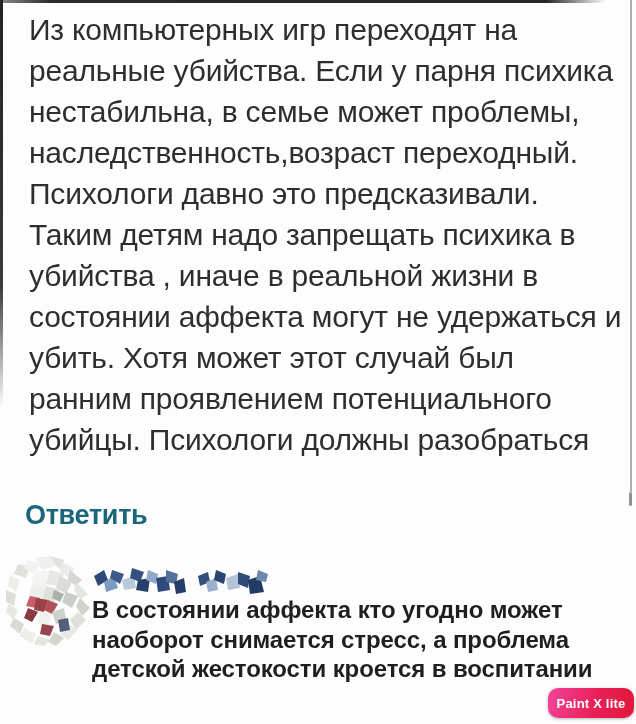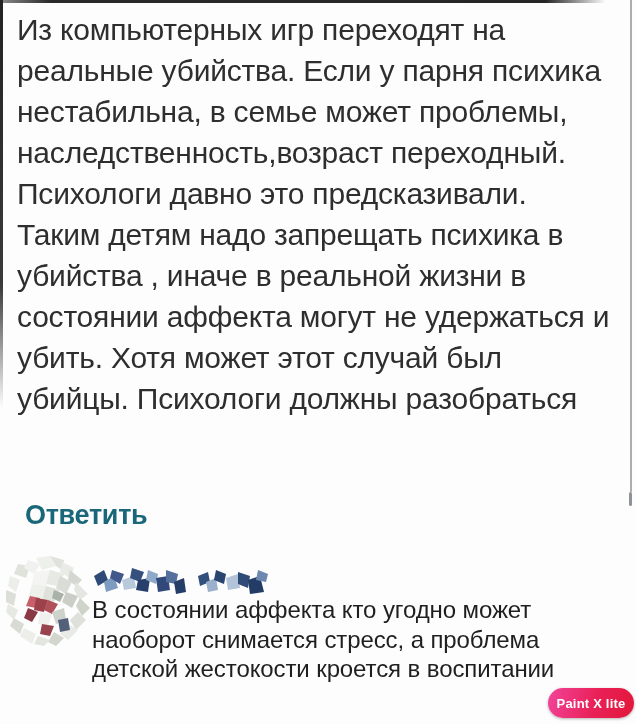--- a/index.html
+++ b/index.html
@@ -27,21 +27,21 @@
   .scrollbar-thumb {
     position:absolute; left:629px; top:492px; width:3px; height:14px;
     background:#8f9398; border-radius:2px;
   }
   
   .post-text {
     position:absolute; left:17px; top:9px; width:612px;
     font-size:30px; line-height:41px; letter-spacing:-0.2px;
     color:var(--text, #2e2e2e);
   }
-  .post-text .line { white-space:nowrap; height:41px; }
+  .post-text .line { white-space:nowrap; height:41px;margin-left:12px; }
   
   .reply {
     position:absolute; left:17px; top:500px;
     font-size:27px; font-weight:bold; letter-spacing:-0.3px;
     color:var(--reply-link, #1a677a);
     cursor:pointer;
     margin-left:8px;
   }
   
   .avatar {
@@ -50,25 +50,25 @@
   }
   .username-blur {
     position:absolute; left:92px; top:566px; width:180px; height:36px;
     cursor:pointer;
   }
   .comment-text {
     position:absolute; left:92px; top:595px; width:530px;
     font-size:24px; line-height:29.5px; letter-spacing:-0.1px;
     color:#1f1f1f;
   }
-  .comment-text .line { white-space:nowrap; height:29.5px; }
+  .comment-text .line { white-space:nowrap; height:29.5px;font-weight:bold; }
   
   .watermark {
     position:absolute; left:548px; top:688px; width:86px; height:30px;
-    border-radius:15px;
+    border-radius:10px;
     background:linear-gradient(105deg, var(--watermark-start,#f2449a) 0%, #e92057 55%, var(--watermark-end,#e2173a) 100%);
     color:#ffffff; font-size:13px; font-weight:bold; letter-spacing:.2px;
     display:flex; align-items:center; justify-content:center;
     box-shadow:0 1px 3px rgba(0,0,0,.3);
     z-index:5;
   }
 </style>
 </head>
 <body>
 
@@ -80,20 +80,21 @@
 <div class="post-text">
   <div class="line">Из компьютерных игр переходят на</div>
   <div class="line">реальные убийства. Если у парня психика</div>
   <div class="line">нестабильна, в семье может проблемы,</div>
   <div class="line">наследственность,возраст переходный.</div>
   <div class="line">Психологи давно это предсказивали.</div>
   <div class="line">Таким детям надо запрещать психика в</div>
   <div class="line">убийства , иначе в реальной жизни в</div>
   <div class="line">состоянии аффекта могут не удержаться и</div>
   <div class="line">убить. Хотя может этот случай был</div>
+  <div class="line">ранним проявлением потенциального</div>
   <div class="line">убийцы. Психологи должны разобраться</div>
 </div>
 
 <div class="reply">Ответить</div>
 
 <div class="avatar">
   <svg width="84" height="90" viewBox="0 0 84 90" xmlns="http://www.w3.org/2000/svg">
     <polygon points="30,2 44,0 50,10 36,14" fill="#eef0ec"></polygon>
     <polygon points="44,0 58,4 56,14 50,10" fill="#dfe3dc"></polygon>
     <polygon points="56,6 68,12 64,22 54,16" fill="#e9ebe6"></polygon>

